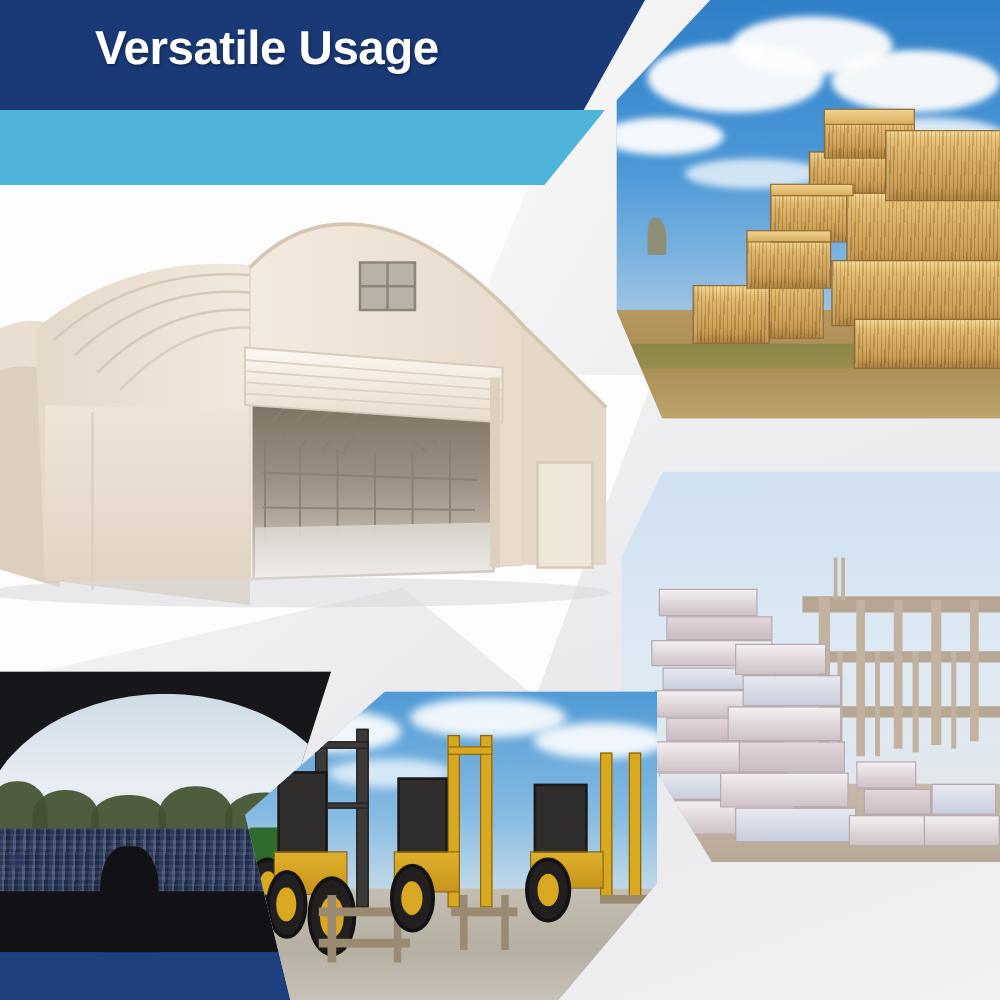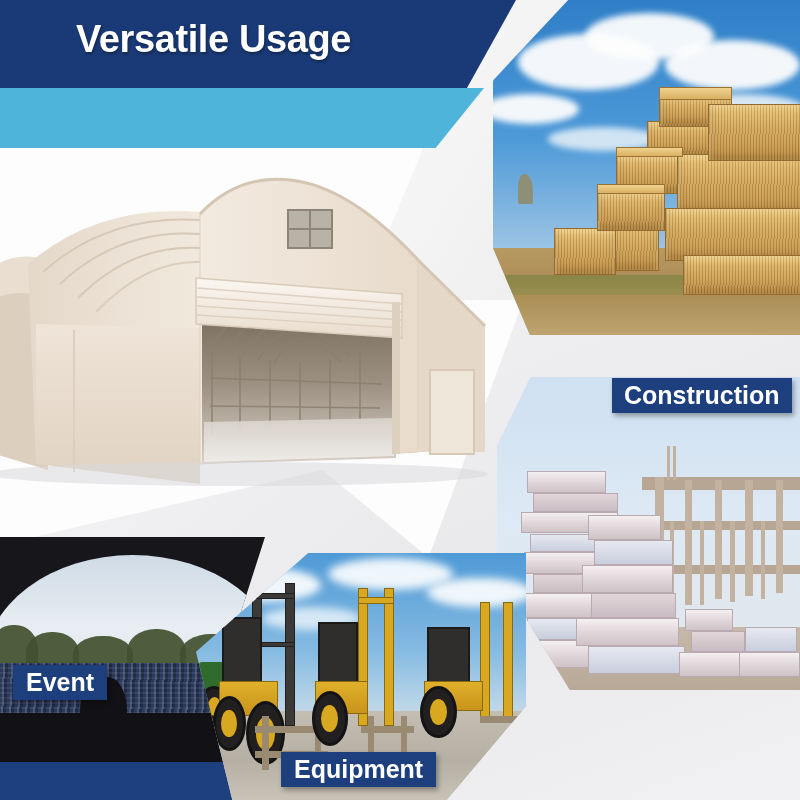--- a/index.html
+++ b/index.html
@@ -354,17 +354,14 @@
 
     <ellipse cx="250" cy="322" rx="250" ry="12" fill="#d9d9dc" opacity=".55"></ellipse>
   </svg>
 
   <div id="hdr-navy"></div>
   <div id="hdr-title">Versatile Usage</div>
   <div id="hdr-cyan"></div>
 
   <div id="botwedge"></div>
 
-  <div class="badge" id="b-cons">Construction</div>
-  <div class="badge" id="b-event">Event</div>
-  <div class="badge" id="b-equip">Equipment</div>
 
 </div>
 
 </body></html>

